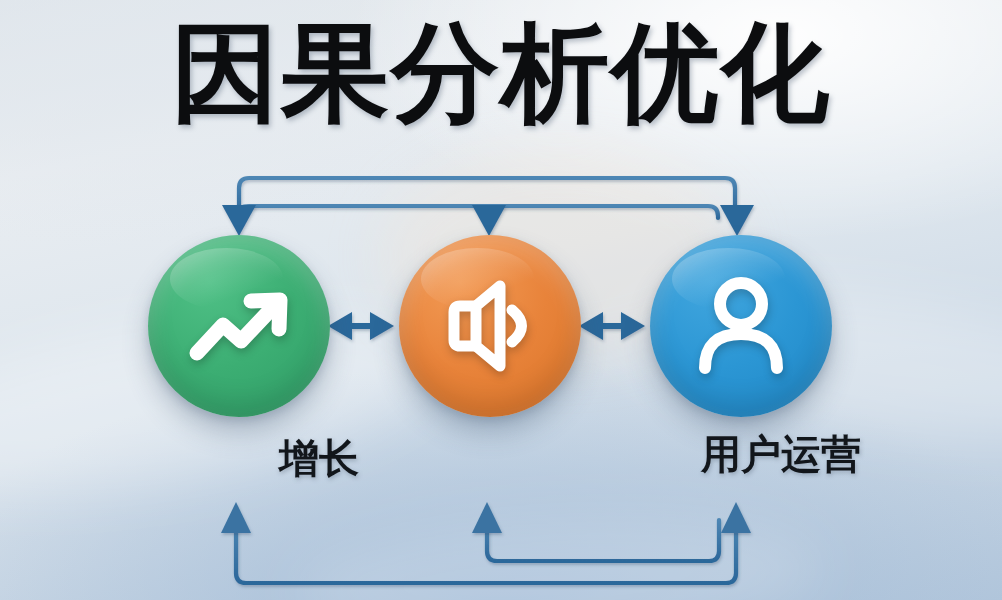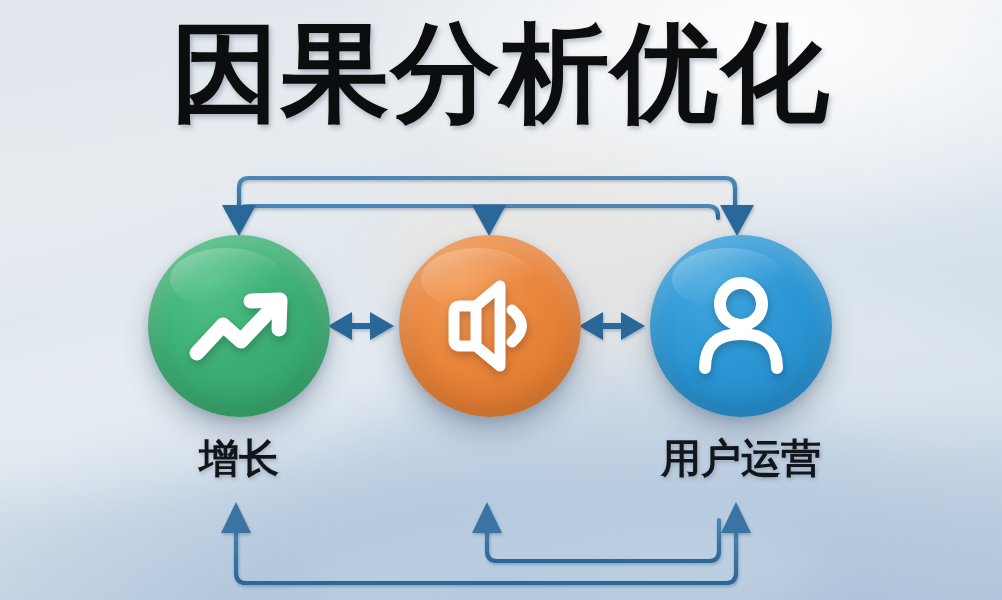--- a/index.html
+++ b/index.html
@@ -102,31 +102,31 @@
   #node-growth  { left: 148px; top: 235px; background: radial-gradient(circle at 34% 26%, #4fc086 0%, #3cae73 48%, #2f9c66 100%); }
   #node-market  { left: 399px; top: 235px; background: radial-gradient(circle at 34% 26%, #f29a55 0%, #e8833a 48%, #d97327 100%); }
   #node-users   { left: 650px; top: 235px; background: radial-gradient(circle at 34% 26%, #41a6de 0%, #2b96d4 48%, #1f85c4 100%); }
 
   .node svg { display: block; filter: drop-shadow(1px 4px 4px rgba(0,0,0,0.22)); }
 
   .label {
     position: absolute;
     top: 432px;
     width: 240px;
-    text-align: center;
+    text-align: right;
     font-size: 40px;
     line-height: 52px;
     font-weight: 700;
     color: #12161b;
     text-shadow: 1px 2px 4px rgba(90,105,125,0.42);
     white-space: nowrap;
   }
   #label-growth { left: 119px; }
   #label-market { left: 370px; }
-  #label-users  { left: 621px; }
+  #label-users  { left: 621px; font-family: Liberation Mono, monospace; }
 </style>
 </head>
 <body>
 
 <div id="poster">
 
   <div class="sheen sheen-a"></div>
   <div class="sheen sheen-b"></div>
   <div class="sheen sheen-c"></div>
   <div class="sheen sheen-d"></div>

